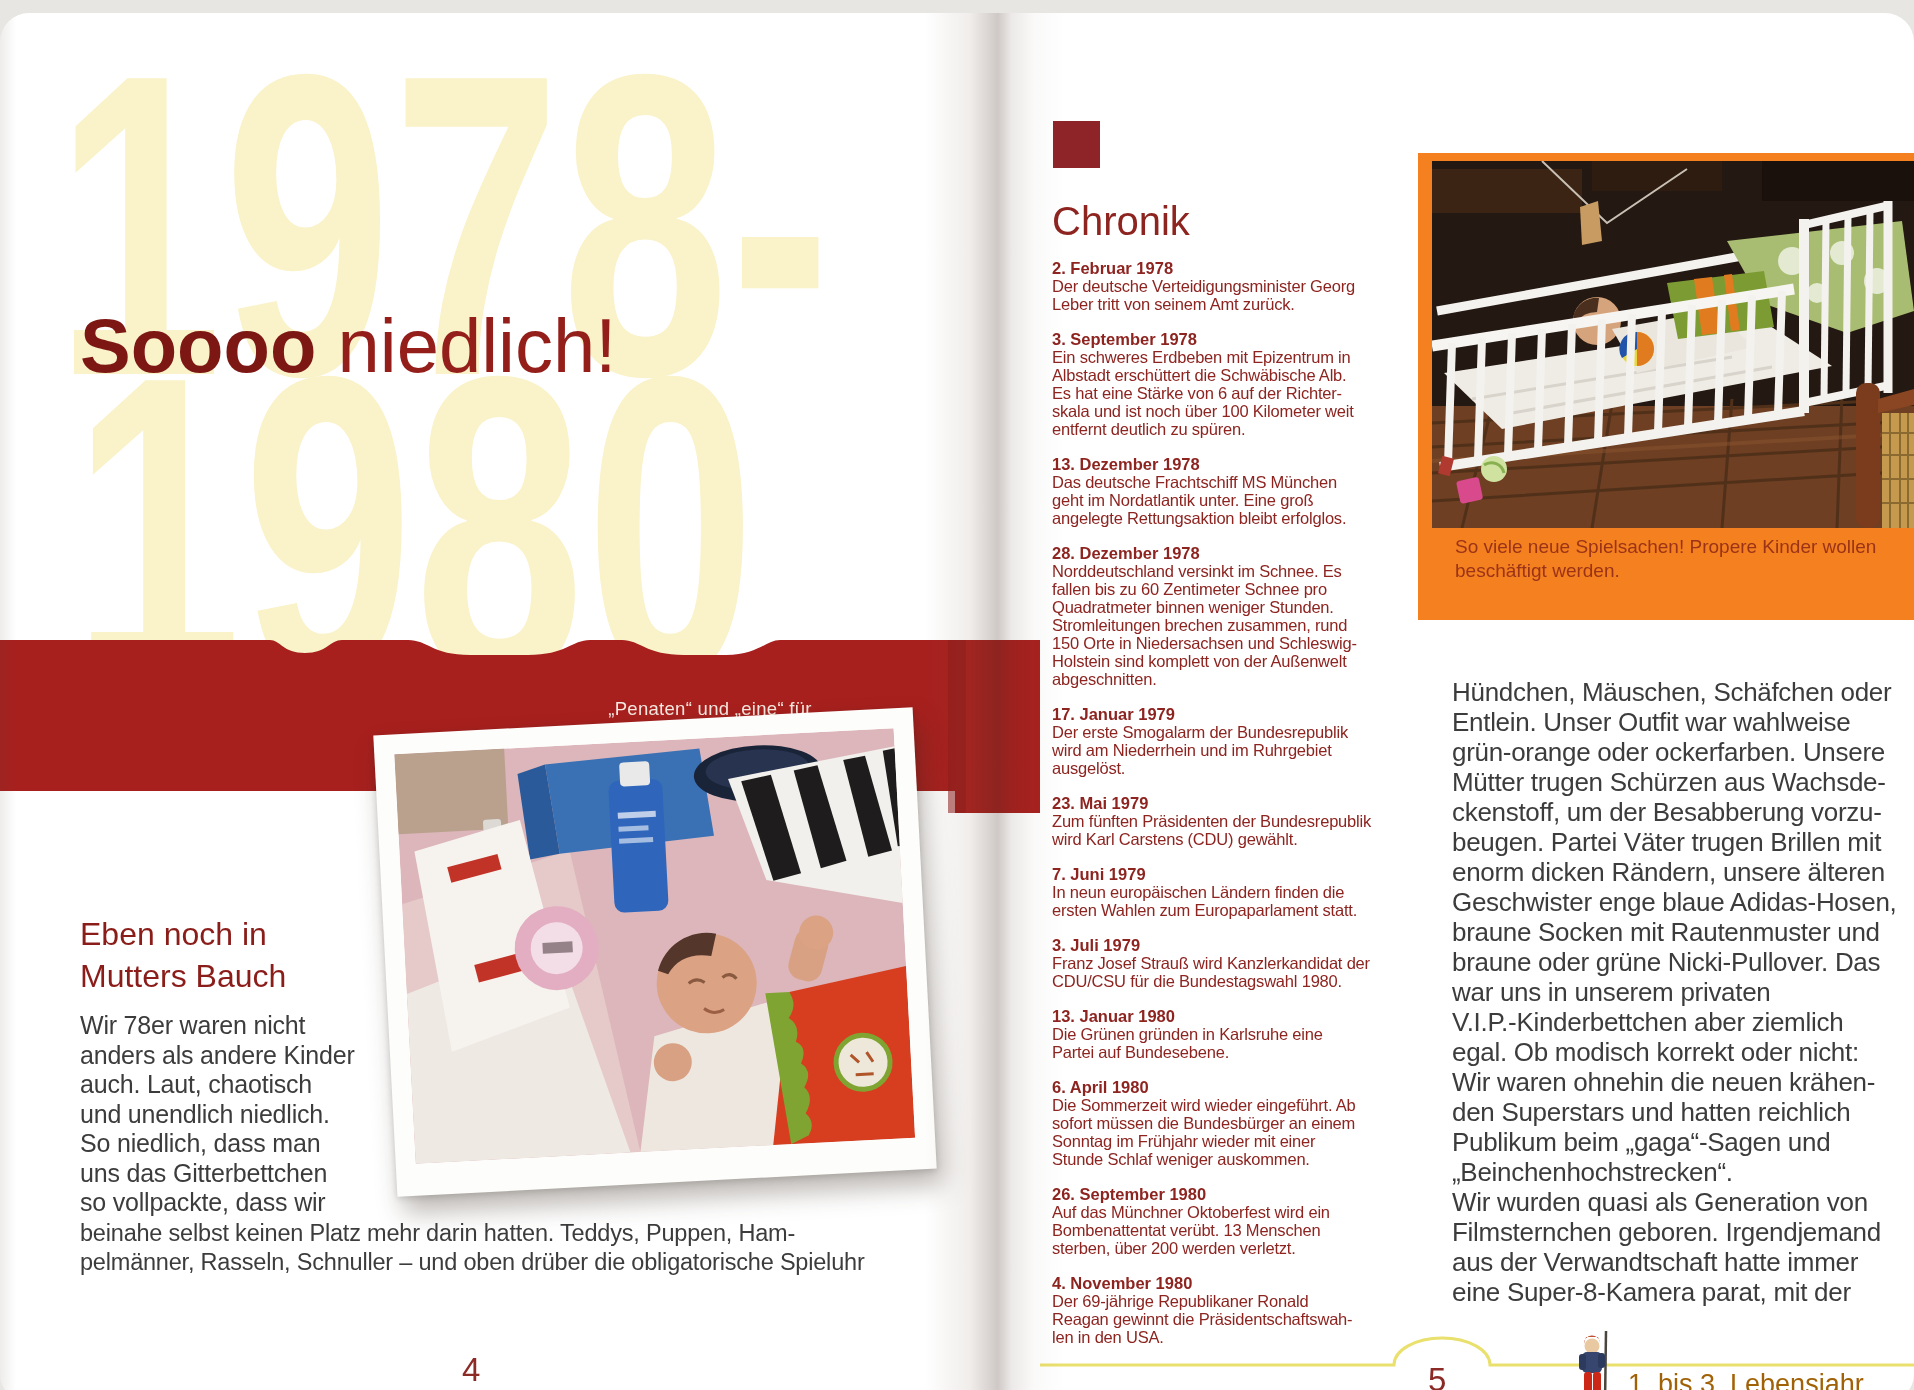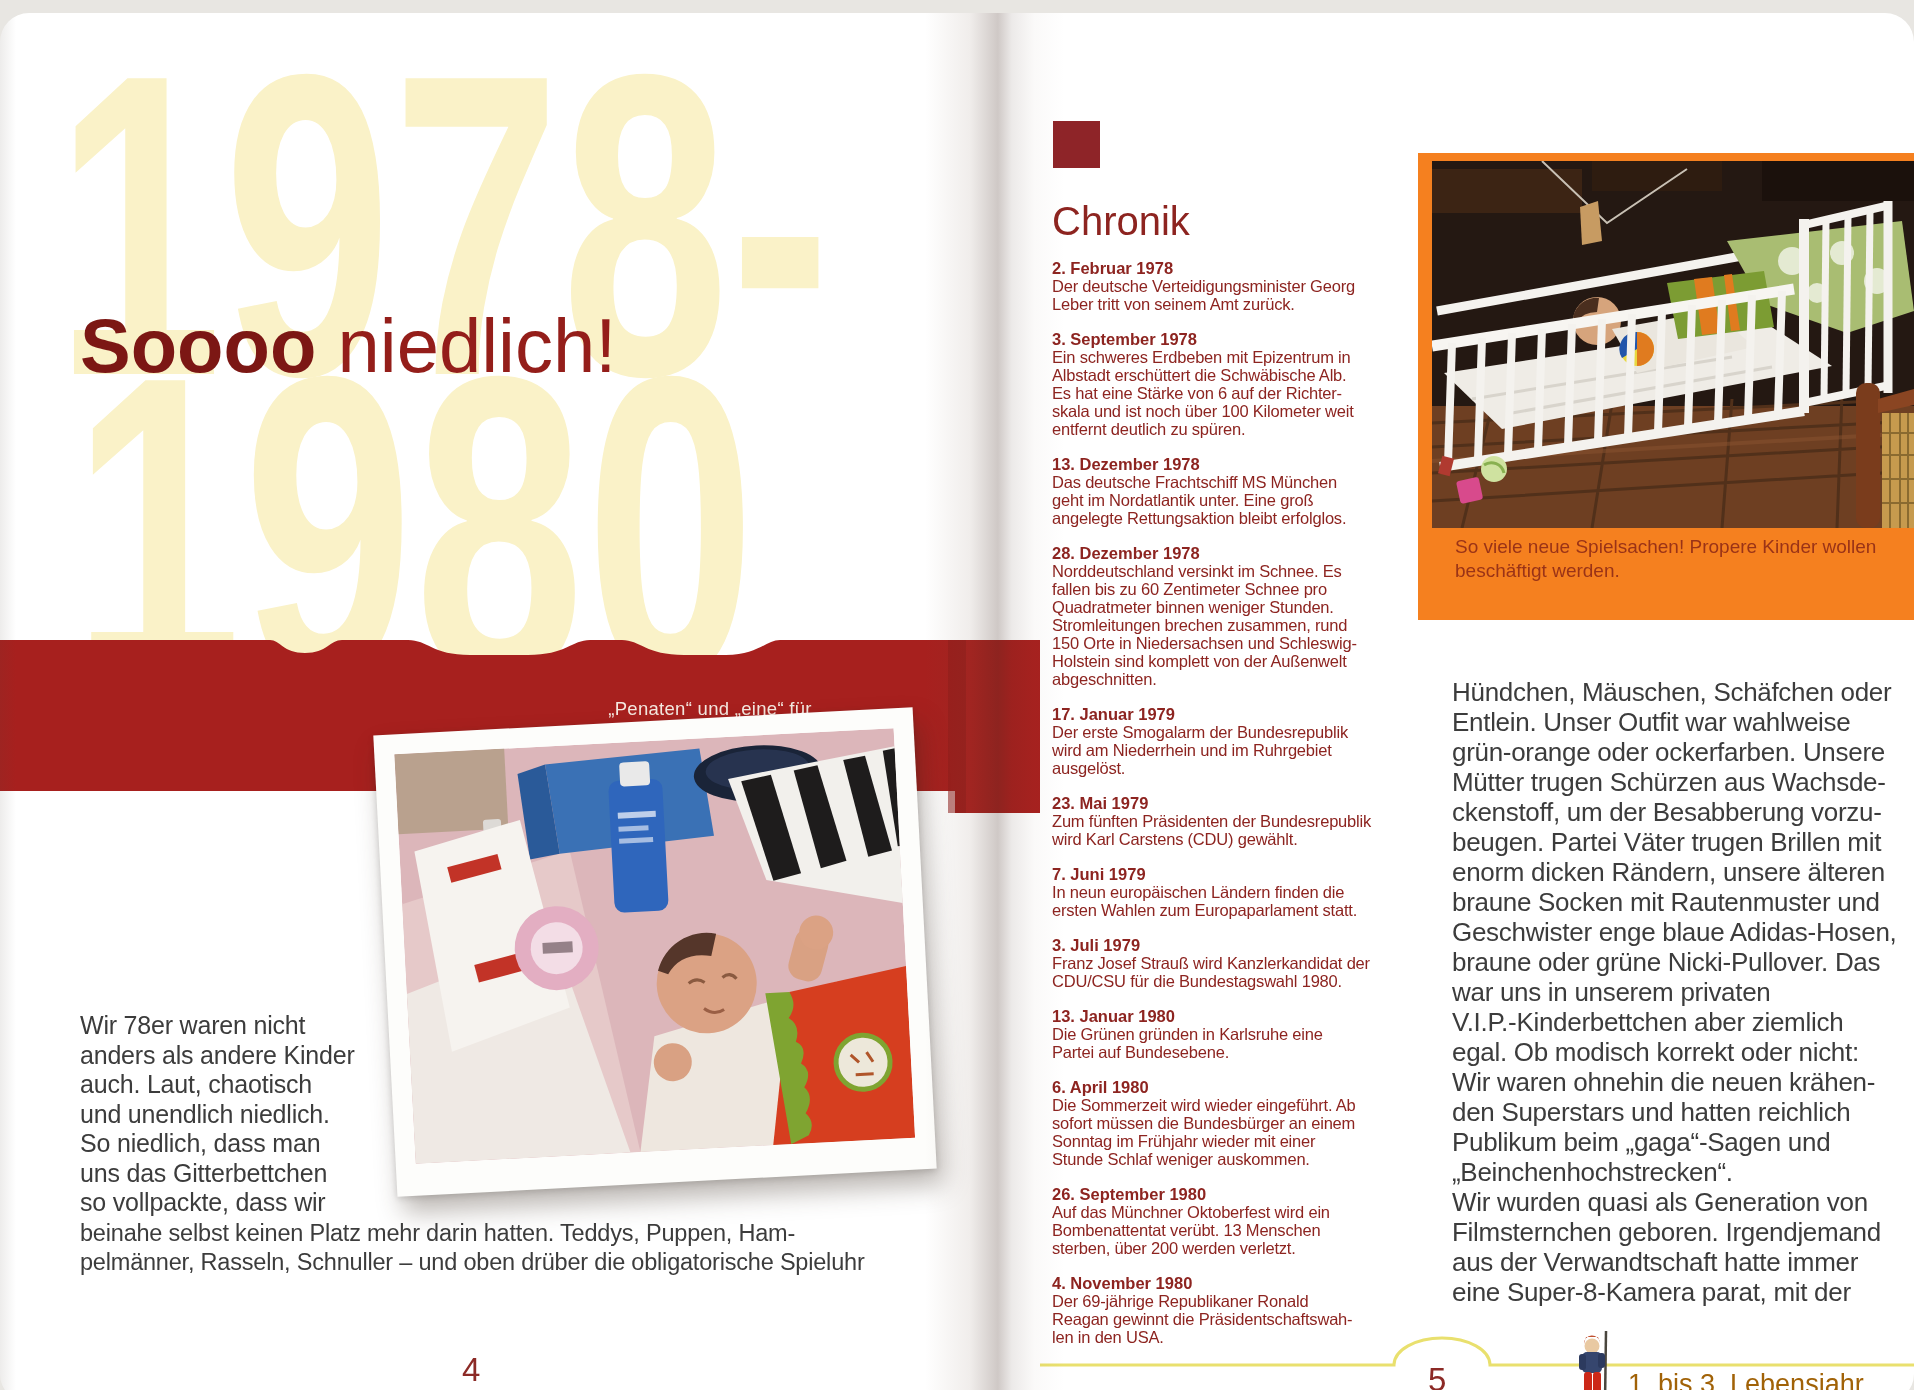--- a/index.html
+++ b/index.html
@@ -158,20 +158,24 @@
       <circle cx="300" cy="245" r="50" fill="#DBA284"></circle>
       <path d="M252,230 a50,50 0 0 1 60,-34 l-6,22 q-30,-6 -44,16 Z" fill="#55362A"></path>
       <path d="M282,244 q8,-6 16,0 M316,240 q8,-6 14,2" stroke="#8A5A40" stroke-width="3" fill="none"></path>
       <path d="M296,270 q10,8 20,2" stroke="#9A5F45" stroke-width="3" fill="none"></path>
       <circle cx="262" cy="322" r="19" fill="#D9A183"></circle>
       <rect x="386" y="196" width="34" height="52" rx="14" fill="#D9A183" transform="rotate(18 403 222)"></rect>
       <circle cx="412" cy="200" r="17" fill="#DBA284"></circle>
     </svg>
   </div>
 
+  <div class="abs section-heading">
+    <div>Eben noch in</div>
+    <div>Mutters Bauch</div>
+  </div>
 
   <div class="abs body-narrow">
       <div class="line">Wir 78er waren nicht</div>
       <div class="line">anders als andere Kinder</div>
       <div class="line">auch. Laut, chaotisch</div>
       <div class="line">und unendlich niedlich.</div>
       <div class="line">So niedlich, dass man</div>
       <div class="line">uns das Gitterbettchen</div>
       <div class="line">so vollpackte, dass wir</div>
     </div>
@@ -342,22 +346,22 @@
   </div>
 
   <div class="abs body-right">
       <div class="line">Hündchen, Mäuschen, Schäfchen oder</div>
       <div class="line">Entlein. Unser Outfit war wahlweise</div>
       <div class="line">grün-orange oder ockerfarben. Unsere</div>
       <div class="line">Mütter trugen Schürzen aus Wachsde-</div>
       <div class="line">ckenstoff, um der Besabberung vorzu-</div>
       <div class="line">beugen. Partei Väter trugen Brillen mit</div>
       <div class="line">enorm dicken Rändern, unsere älteren</div>
+      <div class="line">Geschwister enge blaue Adidas-Hosen,</div>
       <div class="line">braune Socken mit Rautenmuster und</div>
-      <div class="line">Geschwister enge blaue Adidas-Hosen,</div>
       <div class="line">braune oder grüne Nicki-Pullover. Das</div>
       <div class="line">war uns in unserem privaten</div>
       <div class="line">V.I.P.-Kinderbettchen aber ziemlich</div>
       <div class="line">egal. Ob modisch korrekt oder nicht:</div>
       <div class="line">Wir waren ohnehin die neuen krähen-</div>
       <div class="line">den Superstars und hatten reichlich</div>
       <div class="line">Publikum beim „gaga“-Sagen und</div>
       <div class="line">„Beinchenhochstrecken“.</div>
       <div class="line">   Wir wurden quasi als Generation von</div>
       <div class="line">Filmsternchen geboren. Irgendjemand</div>

